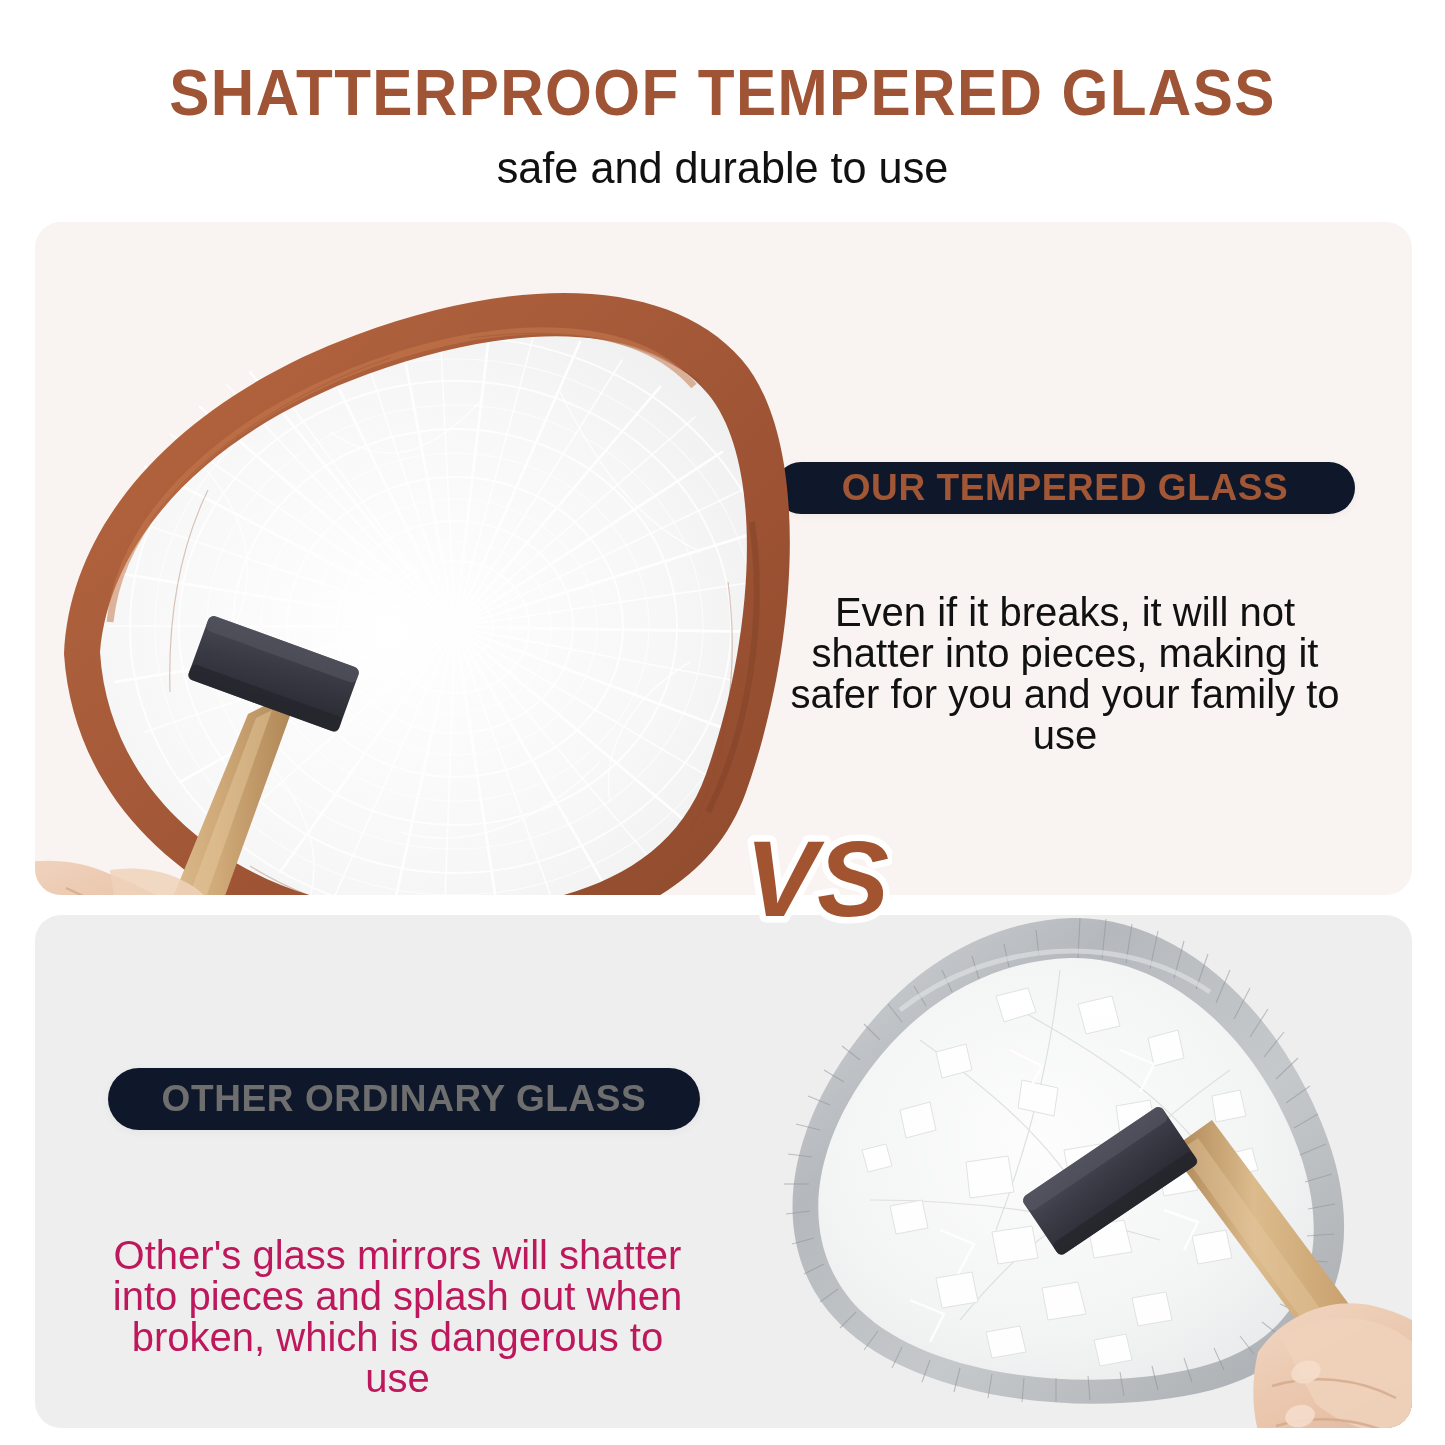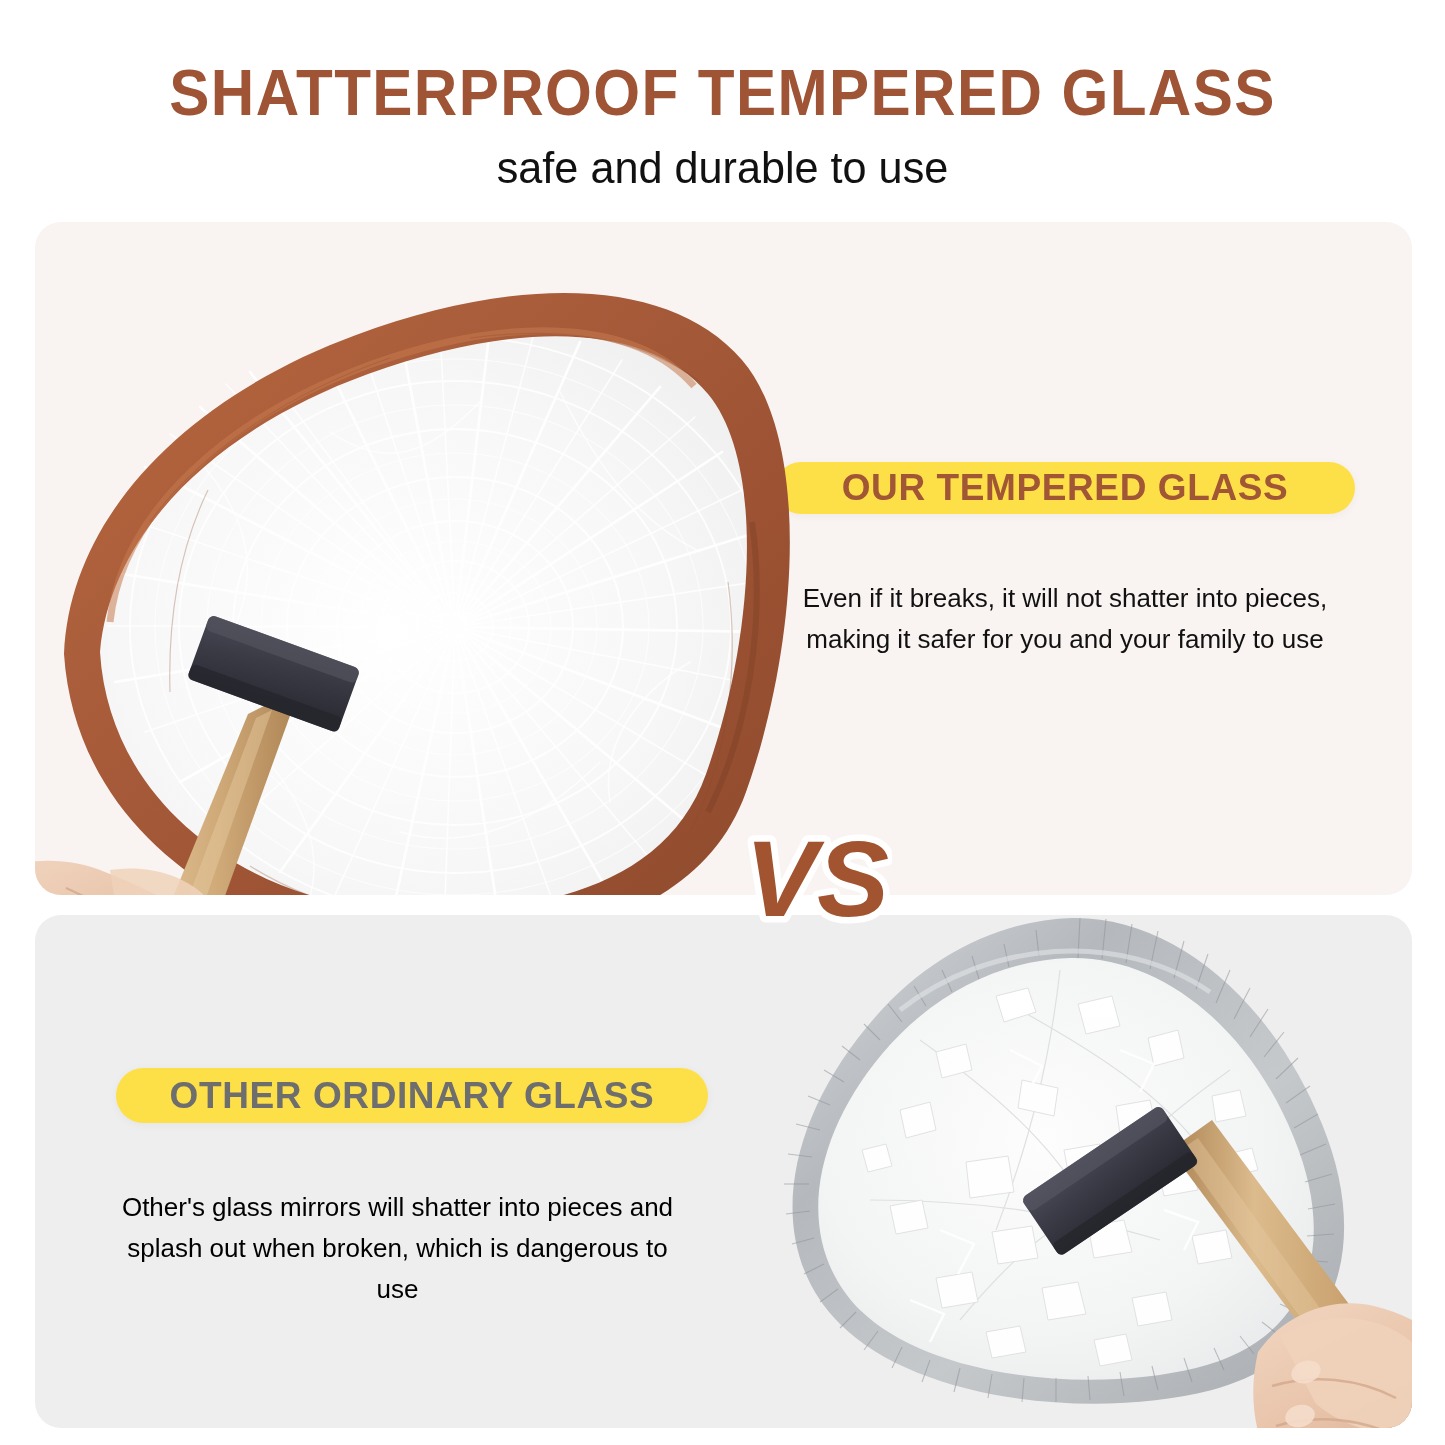--- a/index.html
+++ b/index.html
@@ -63,21 +63,21 @@
     left: 35px;
     top: 915px;
     width: 1377px;
     height: 513px;
     background: #eeeeee;
   }
 
   
   .pill {
     position: absolute;
-    background: #fde047;
+    background: #0f172a;
     border-radius: 999px;
     display: flex;
     align-items: center;
     justify-content: center;
     box-shadow: 0 2px 10px rgba(0,0,0,0.045);
   }
   .pill-label {
     font-family: "Liberation Sans Narrow", "Liberation Sans", sans-serif;
     font-weight: bold;
     font-size: 37px;
@@ -86,44 +86,44 @@
   }
   .pill-top {
     left: 775px;
     top: 462px;
     width: 580px;
     height: 52px;
   }
   .pill-top .pill-label { color: #a15635; }
 
   .pill-bottom {
-    left: 116px;
+    left: 108px;
     top: 1068px;
     width: 592px;
-    height: 55px;
+    height: 62px;
   }
   .pill-bottom .pill-label { color: #6e6e6e; }
 
   .body-text {
     position: absolute;
     text-align: center;
-    font-size: 26px;
+    font-size: 40px;
     line-height: 41px;
   }
   .body-top {
     left: 770px;
     top: 552px;
     width: 590px;
     color: #111111;
   }
   .body-bottom {
     left: 105px;
-    top: 1161px;
+    top: 1195px;
     width: 585px;
-    color: #000000;
+    color: #be185d;
   }
 
   
   .vs-badge {
     position: absolute;
     left: 742px;
     top: 820px;
     width: 150px;
     height: 125px;
     z-index: 40;

